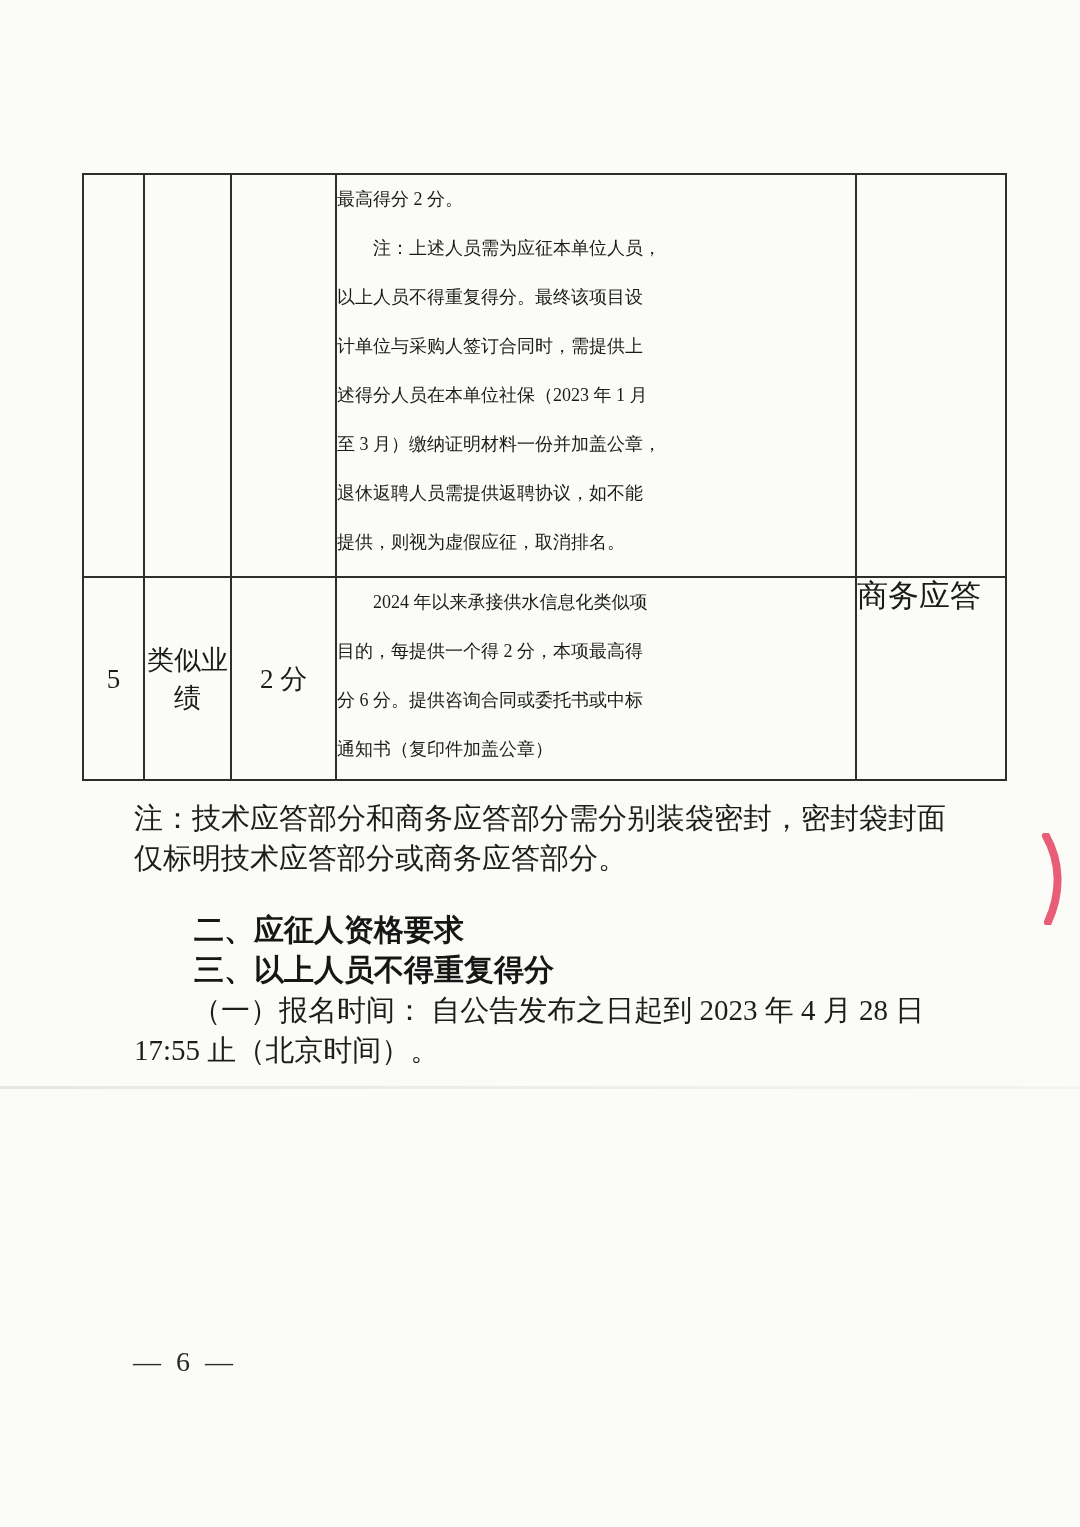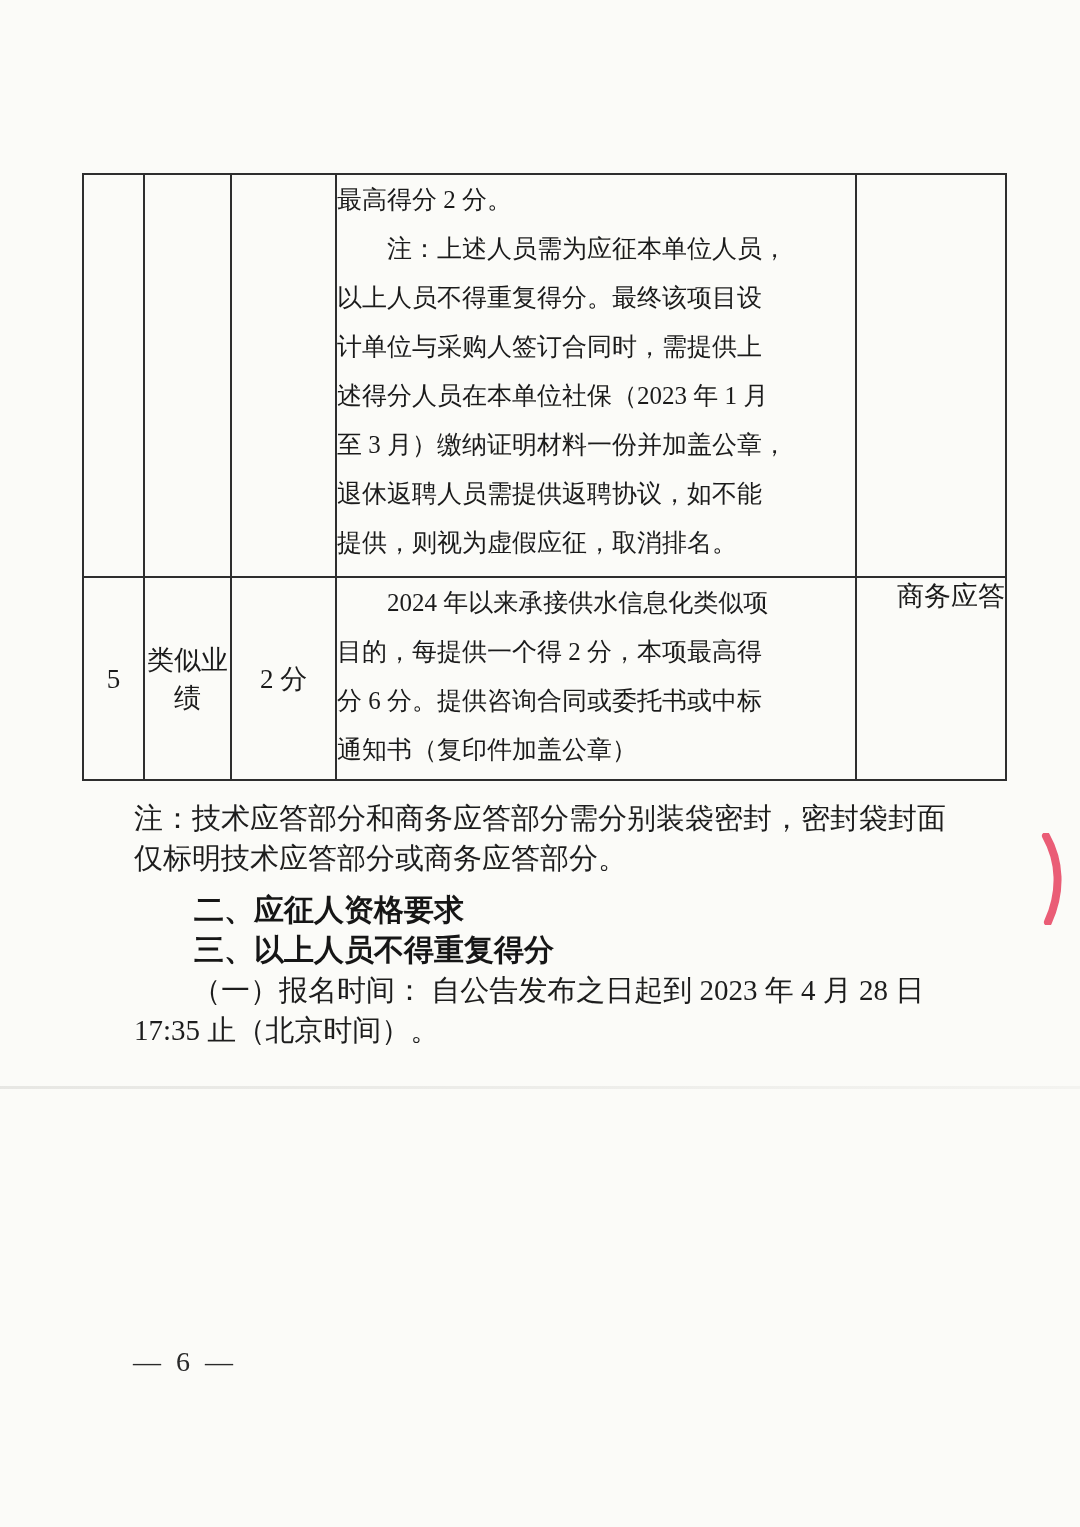--- a/index.html
+++ b/index.html
@@ -31,40 +31,40 @@
   }
   tr.row-cont{height:403px;}
   tr.row-5{height:203px;}
   td.cell-center{
     text-align:center;vertical-align:middle;
     font-size:27px;line-height:38px;
   }
   td.cell-desc{
     vertical-align:top;text-align:left;
     padding:6px 11px 0 11px;
-    font-size:25px;line-height:49px;
+    font-size:18px;line-height:49px;
   }
   td.cell-cat{
-    vertical-align:top;text-align:right;
+    vertical-align:top;text-align:left;
     padding:14px 8px 0 13px;
-    font-size:27px;line-height:36px;
+    font-size:31px;line-height:36px;
   }
 
   
   .content{
     position:absolute;left:134px;top:798px;width:840px;
     font-size:29px;line-height:40px;
   }
   .para{margin:0;}
   .heading{
     font-family:"Liberation Sans","DejaVu Sans",sans-serif;
     font-weight:bold;font-size:30px;line-height:40px;
     color:#161616;
   }
-  .heading-2{margin-top:12px;}
+  .heading-2{margin-top:32px;}
 
   .page-number{
     position:absolute;left:133px;top:1346px;
     font-size:28px;letter-spacing:4px;color:#2a2a2a;
   }
 
   
   .scan-seam{
     position:absolute;left:0;top:1086px;width:1080px;height:3px;
     background:linear-gradient(to right,rgba(150,150,145,0.20),rgba(150,150,145,0.08));
@@ -113,21 +113,21 @@
       </tr>
     </tbody>
   </table>
 
   <div class="content">
     <p class="para lines">注：技术应答部分和商务应答部分需分别装袋密封，密封袋封面
 仅标明技术应答部分或商务应答部分。</p>
     <p class="para heading heading-2">　　二、应征人资格要求</p>
     <p class="para heading">　　三、以上人员不得重复得分</p>
     <p class="para lines">　　（一）报名时间： 自公告发布之日起到 2023 年 4 月 28 日
-17:35 止（北京时间）。</p>
+17:55 止（北京时间）。</p>
   </div>
 
   <div class="page-number">— 6 —</div>
 
   <div class="scan-seam"></div>
 
   <svg class="red-mark" viewBox="0 0 26 92" aria-hidden="true">
     <path d="M6,3 C20,28 22,58 8,89" stroke="#e6415f" stroke-width="8" fill="none" stroke-linecap="round" opacity="0.85"></path>
   </svg>
 

